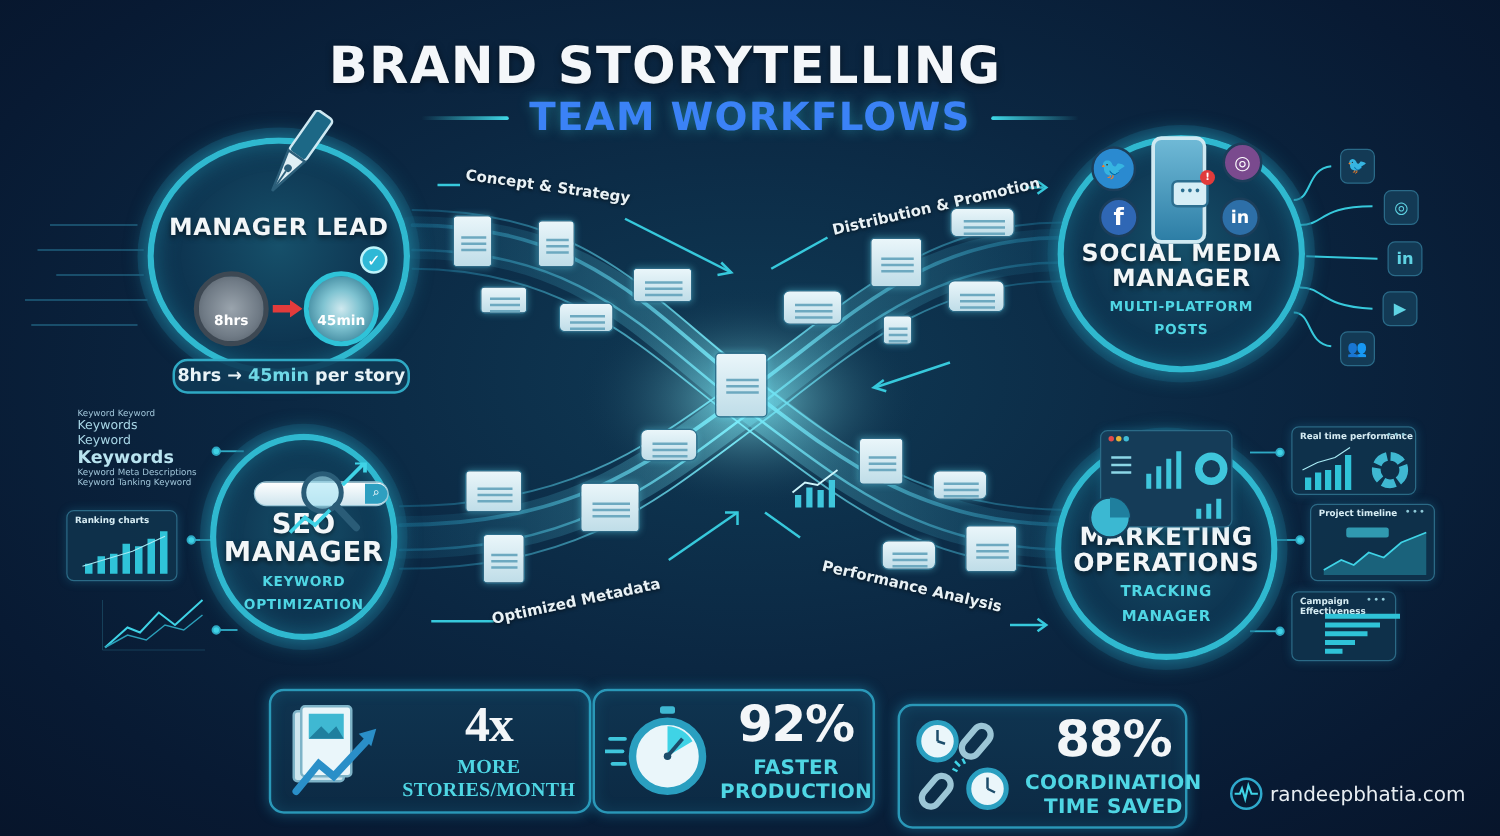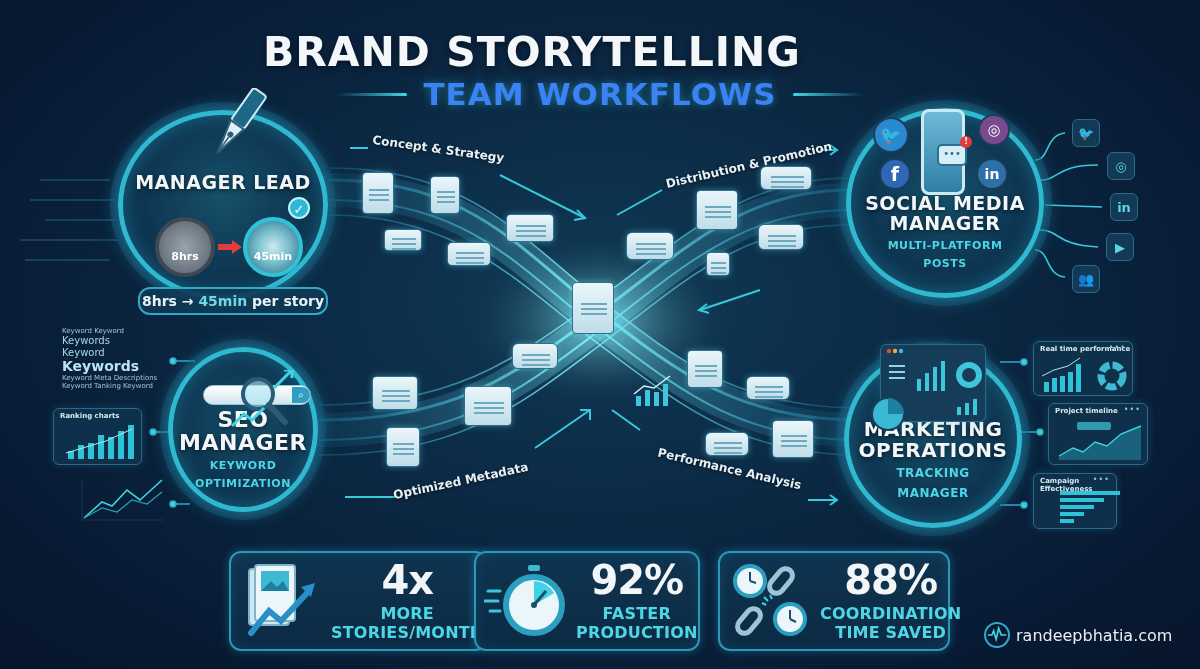--- a/index.html
+++ b/index.html
@@ -122,23 +122,23 @@
   }
 
   
   .stat {
     top: 551px; height: 100px; border-radius: 12px;
     background: linear-gradient(#0f3450, #0c2a44);
     border: 2px solid #2a98b8;
     box-shadow: 0 0 10px rgba(40,190,230,.35), inset 0 0 12px rgba(40,190,230,.15);
     display: flex; align-items: center;
   }
-  .stat-1 { left: 229px; width: 258px; }
+  .stat-1 { left: 215px; width: 258px; font-family: Liberation Serif, serif; }
   .stat-2 { left: 474px; width: 226px; }
-  .stat-3 { left: 718px; width: 232px; }
+  .stat-3 { left: 718px; width: 232px; margin-top: 12px; }
   .stat-icon { width: 92px; height: 80px; position: relative; flex: none; margin-left: 8px; }
   .stat-text { flex: 1; text-align: center; padding-right: 6px; }
   .stat-value { font-size: 40px; font-weight: bold; color: #f3f6f8; line-height: 1; letter-spacing: -1px; }
   .stat-label { font-size: 16px; font-weight: bold; color: #4fd6e4; line-height: 1.2; margin-top: 4px; letter-spacing: .2px; }
 
   .brand { left: 984px; top: 622px; display: flex; align-items: center; gap: 6px; font-size: 16px; color: #e8eef2; }
   .brand-logo { width: 26px; height: 26px; border-radius: 50%; border: 2px solid #2fa9cc; }
 </style>
 </head>
 <body>

